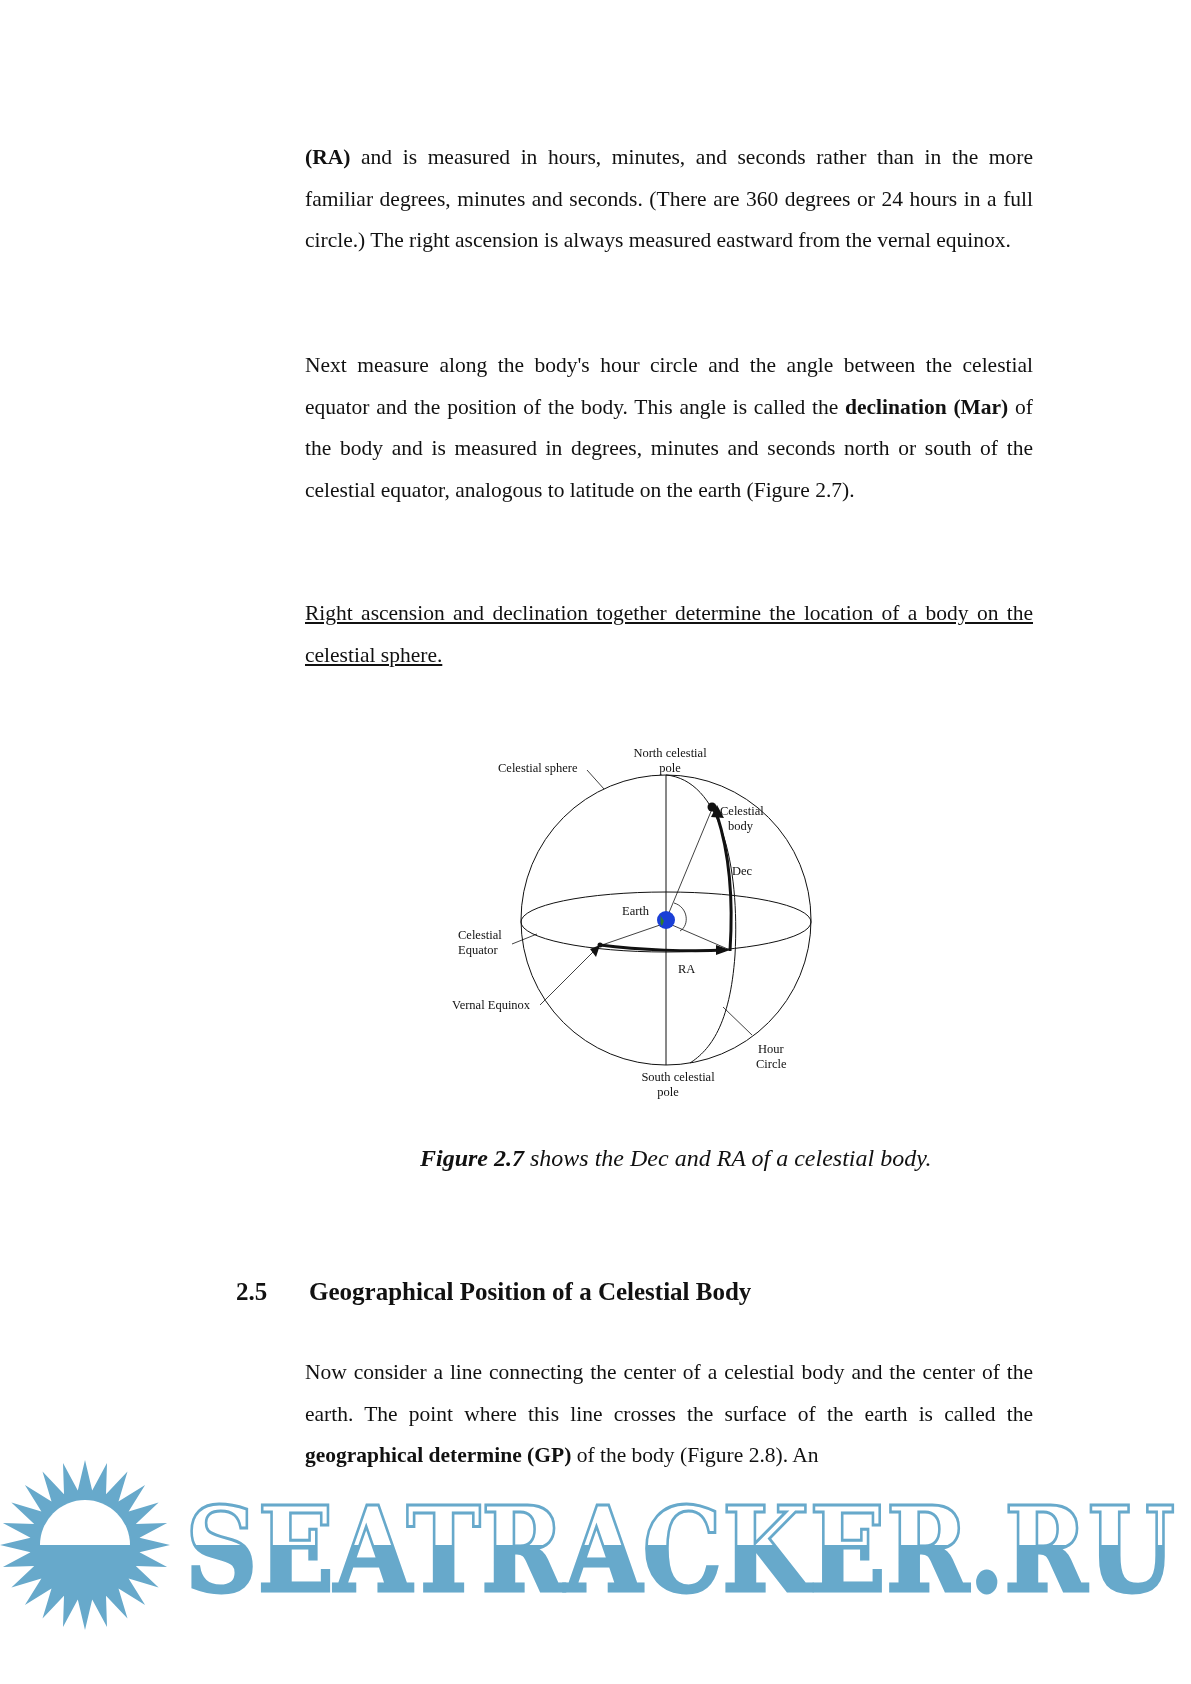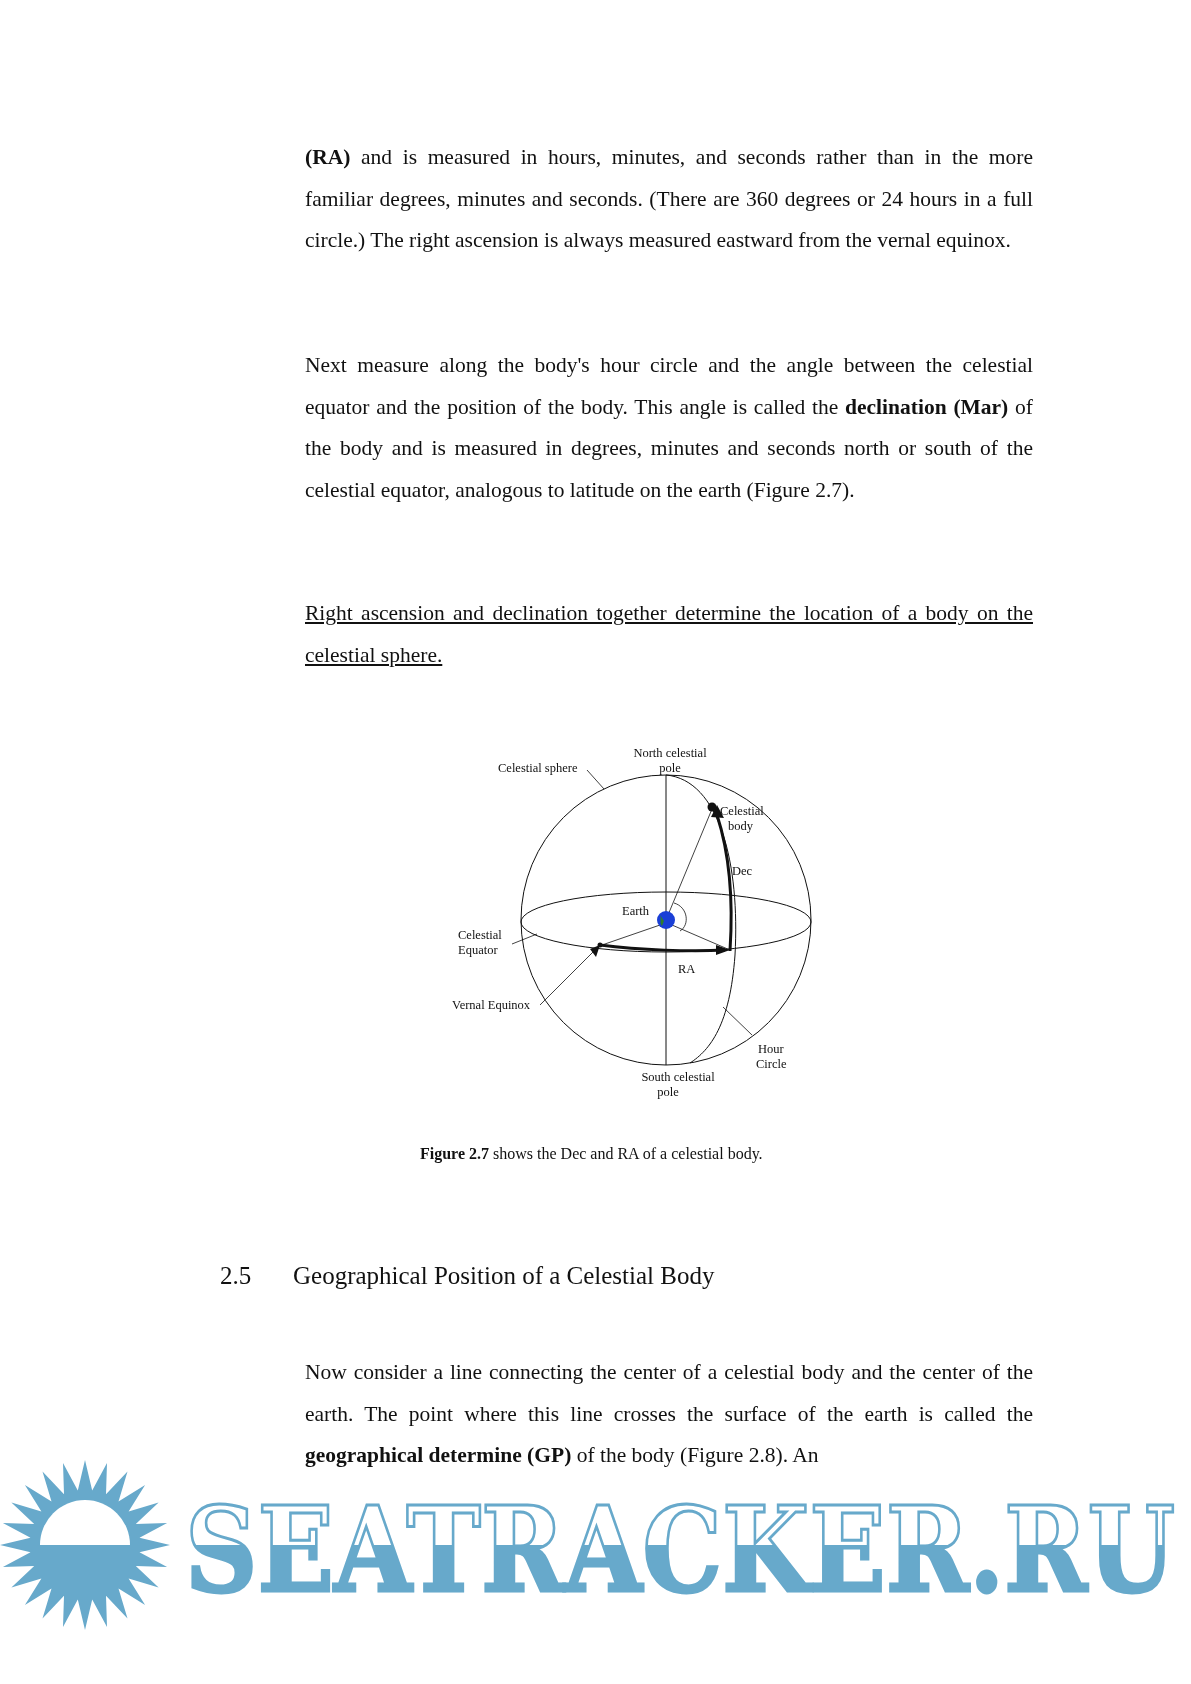--- a/index.html
+++ b/index.html
@@ -5,23 +5,23 @@
   html, body { margin: 0; padding: 0; background: #ffffff; }
   body { width: 1191px; height: 1684px; position: relative; overflow: hidden;
          font-family: "Liberation Serif", "DejaVu Serif", serif; color: #111; }
   .para { position: absolute; left: 305px; width: 728px; font-size: 21.5px;
           line-height: 41.5px; text-align: justify; text-align-last: left; margin: 0; }
   .para b { font-weight: bold; }
   .figure { position: absolute; left: 440px; top: 725px; width: 380px; height: 390px; }
   .figure svg { width: 100%; height: 100%; }
   .fig-label { font-family: "Liberation Serif", "DejaVu Serif", serif; font-size: 12.5px; fill: #111; }
   .caption { position: absolute; top: 1145px; left: 420px; width: 520px;
-             font-size: 16px; margin: 0; }
+             font-size: 24px; margin: 0; font-style: italic; }
   .section-heading { position: absolute; top: 1262px; left: 220px; font-size: 25px;
-                     font-weight: normal; margin: 0; white-space: nowrap; }
+                     font-weight: bold; margin: 16px; white-space: nowrap; }
   .section-heading .num { display: inline-block; width: 73px; }
   .watermark { position: absolute; left: 0; top: 1448px; width: 1191px; height: 184px; }
   .watermark svg { width: 100%; height: 100%; }
 </style>
 </head>
 <body>
 
 <p class="para" style="top:137px;"><b>(RA)</b><span> and is measured in hours, minutes, and seconds rather than in the more familiar degrees, minutes and seconds. (There are 360 degrees or 24 hours in a full circle.) The right ascension is always measured eastward from the vernal equinox.</span></p>
 <p class="para" style="top:345px;"><span>Next measure along the body's hour circle and the angle between the celestial equator and the position of the body. This angle is called the </span><b>declination (Mar)</b><span> of the body and is measured in degrees, minutes and seconds north or south of the celestial equator, analogous to latitude on the earth (Figure 2.7).</span></p>
 <p class="para" style="top:593px;text-decoration:underline;"><span>Right ascension and declination together determine the location of a body on the celestial sphere.</span></p>

